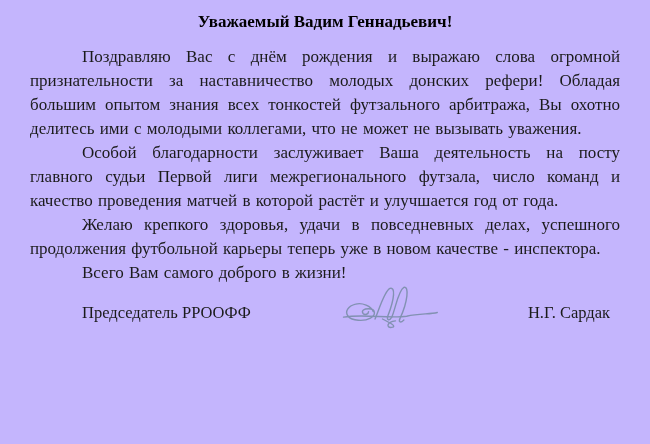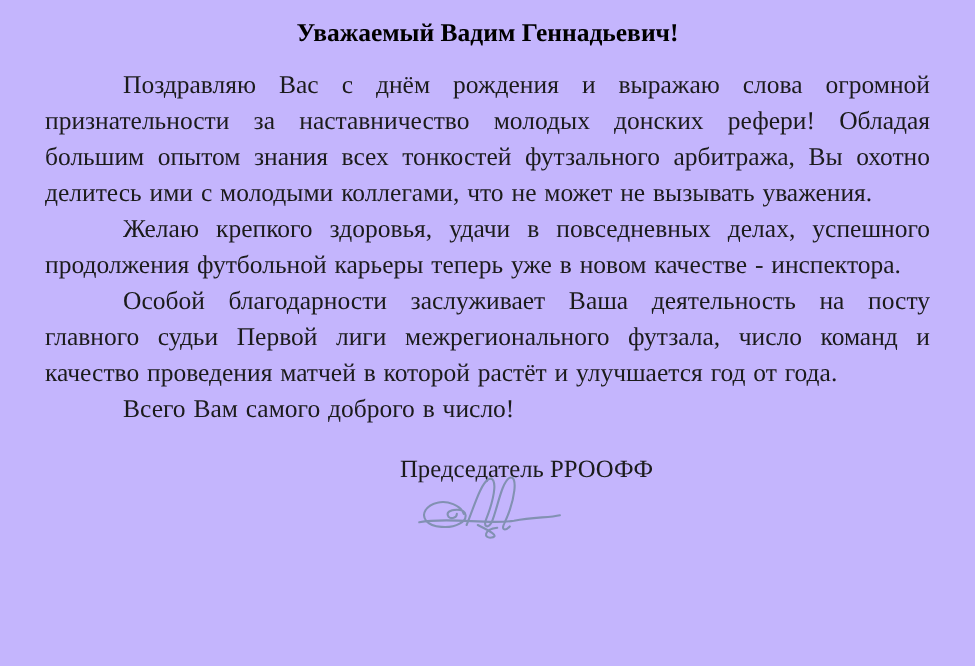--- a/index.html
+++ b/index.html
@@ -35,21 +35,20 @@
     font-size:16.5px;
     line-height:24px;
   }
   .footer{
     margin-top:16px;
     display:flex;
     align-items:center;
     justify-content:space-between;
     font-size:16.5px;
     line-height:24px;
-    flex-direction:column;
   }
   .signer-role{ margin-left:52px; white-space:nowrap; }
   .signer-name{ margin-right:10px; white-space:nowrap; }
   .signature-wrap{
     flex:1;
     display:flex;
     justify-content:center;
     align-items:center;
     margin-top:-14px;
     height:24px;
@@ -58,37 +57,38 @@
 </style>
 </head>
 <body>
 
 <div class="page">
 
   <h1 class="title">Уважаемый Вадим Геннадьевич!</h1>
 
   <div class="body-text">
     <p>Поздравляю Вас с днём рождения и выражаю слова огромной признательности за наставничество молодых донских рефери! Обладая большим опытом знания всех тонкостей футзального арбитража, Вы охотно делитесь ими с молодыми коллегами, что не может не вызывать уважения.</p>
+    <p>Особой благодарности заслуживает Ваша деятельность на посту главного судьи Первой лиги межрегионального футзала, число команд и качество проведения матчей в которой растёт и улучшается год от года.</p>
     <p>Желаю крепкого здоровья, удачи в повседневных делах, успешного продолжения футбольной карьеры теперь уже в новом качестве - инспектора.</p>
-    <p>Особой благодарности заслуживает Ваша деятельность на посту главного судьи Первой лиги межрегионального футзала, число команд и качество проведения матчей в которой растёт и улучшается год от года.</p>
-    <p class="no-justify">Всего Вам самого доброго в число!</p>
+    <p class="no-justify">Всего Вам самого доброго в жизни!</p>
   </div>
 
 
   <div class="footer">
     <span class="signer-role">Председатель РРООФФ</span>
 
     <span class="signature-wrap" aria-hidden="true">
       <svg width="104" height="52" viewBox="0 0 110 56" fill="none" stroke="#8291b2" stroke-width="1.5" stroke-linecap="round">
 
         <path d="M38 34 C36 28, 26 24, 19 26 C11 28, 7 34, 11 39 C15 44, 28 45, 35 41 C41 38, 41 31, 33 31 C28 31, 25 33, 27 36 C29 38, 33 37, 33 34"></path>
 
         <path d="M40 42 C45 30, 50 12, 56 9 C62 7, 61 20, 54 38 C52 43, 55 45, 58 40 C62 31, 65 11, 71 8 C77 6, 75 24, 67 41 C65 45, 67 47, 71 43"></path>
 
         <path d="M6 40 C28 36, 55 42, 74 39 C88 36, 99 37, 107 35"></path>
 
         <path d="M48 42 C56 46, 64 50, 58 51 C52 52, 52 45, 62 44"></path>
       </svg>
     </span>
 
+    <span class="signer-name">Н.Г. Сардак</span>
   </div>
 
 </div>
 
 </body></html>

